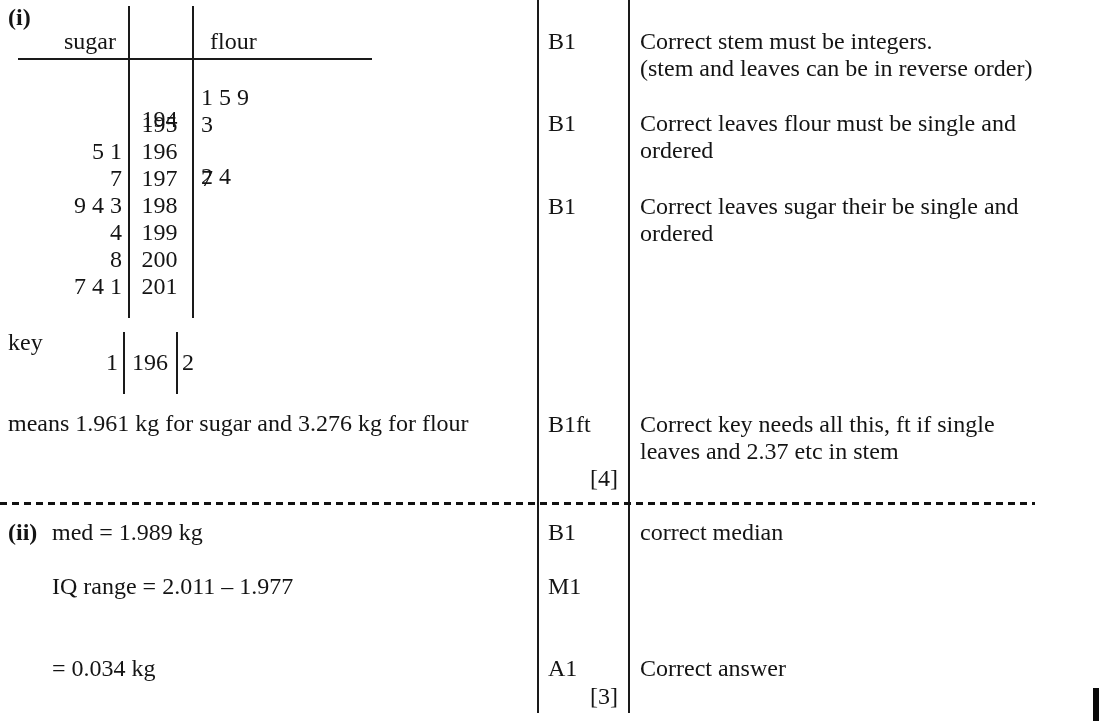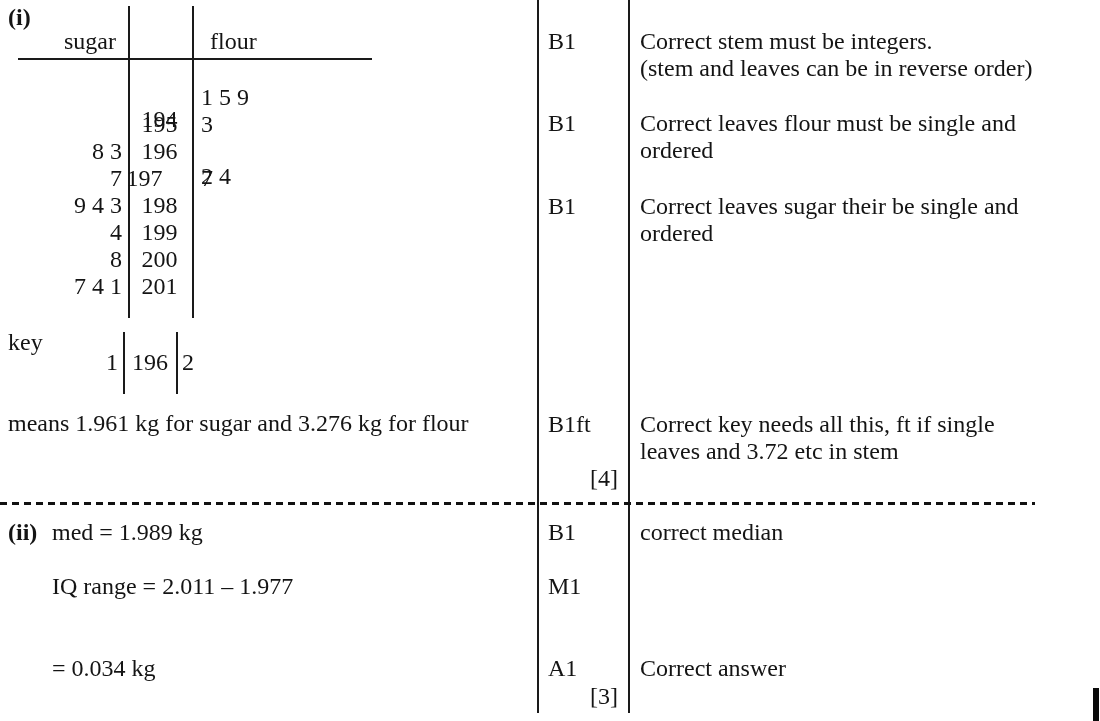--- a/index.html
+++ b/index.html
@@ -45,26 +45,26 @@
   <div class="abs" style="left:210px; top:28px;">flour</div>
 
   <div class="abs right" style="left:40px; top:84px; width:82px;"></div>
   <div class="abs center" style="left:133px; top:84px; width:53px;margin-top:22px;">194</div>
   <div class="abs" style="left:201px; top:84px;">1 5 9</div>
 
   <div class="abs right" style="left:40px; top:111px; width:82px;"></div>
   <div class="abs center" style="left:133px; top:111px; width:53px;">195</div>
   <div class="abs" style="left:201px; top:111px;">3</div>
 
-  <div class="abs right" style="left:40px; top:138px; width:82px;">8 3</div>
+  <div class="abs right" style="left:40px; top:138px; width:82px;">5 1</div>
   <div class="abs center" style="left:133px; top:138px; width:53px;">196</div>
   <div class="abs" style="left:201px; top:134px;margin-top:29px;">2 4</div>
 
   <div class="abs right" style="left:40px; top:165px; width:82px;">7</div>
-  <div class="abs center" style="left:118px; top:165px; width:53px;">197</div>
+  <div class="abs center" style="left:133px; top:165px; width:53px;">197</div>
   <div class="abs" style="left:201px; top:165px;">7</div>
 
   <div class="abs right" style="left:40px; top:192px; width:82px;">9 4 3</div>
   <div class="abs center" style="left:133px; top:192px; width:53px;">198</div>
   <div class="abs" style="left:201px; top:192px;"></div>
 
   <div class="abs right" style="left:40px; top:219px; width:82px;">4</div>
   <div class="abs center" style="left:133px; top:219px; width:53px;">199</div>
   <div class="abs" style="left:201px; top:219px;"></div>
 
@@ -98,21 +98,21 @@
 
   <div class="abs" style="left:548px; top:193px;">B1</div>
   <div class="abs" style="left:640px; top:193px;">
     <div class="comment-line">Correct leaves sugar their be single and</div>
     <div class="comment-line">ordered</div>
   </div>
 
   <div class="abs" style="left:548px; top:411px;">B1ft</div>
   <div class="abs" style="left:640px; top:411px;">
     <div class="comment-line">Correct key needs all this, ft if single</div>
-    <div class="comment-line">leaves and 3.72 etc in stem</div>
+    <div class="comment-line">leaves and 2.37 etc in stem</div>
   </div>
 
   <div class="abs right" style="left:548px; top:465px; width:70px;">[4]</div>
 
   <div class="abs bold" style="left:8px; top:519px;">(ii)</div>
   <div class="abs" style="left:52px; top:519px;">med = 1.989 kg</div>
   <div class="abs" style="left:52px; top:573px;">IQ range = 2.011 – 1.977</div>
   <div class="abs" style="left:52px; top:655px;">= 0.034 kg</div>
 
   <div class="abs" style="left:548px; top:519px;">B1</div>

